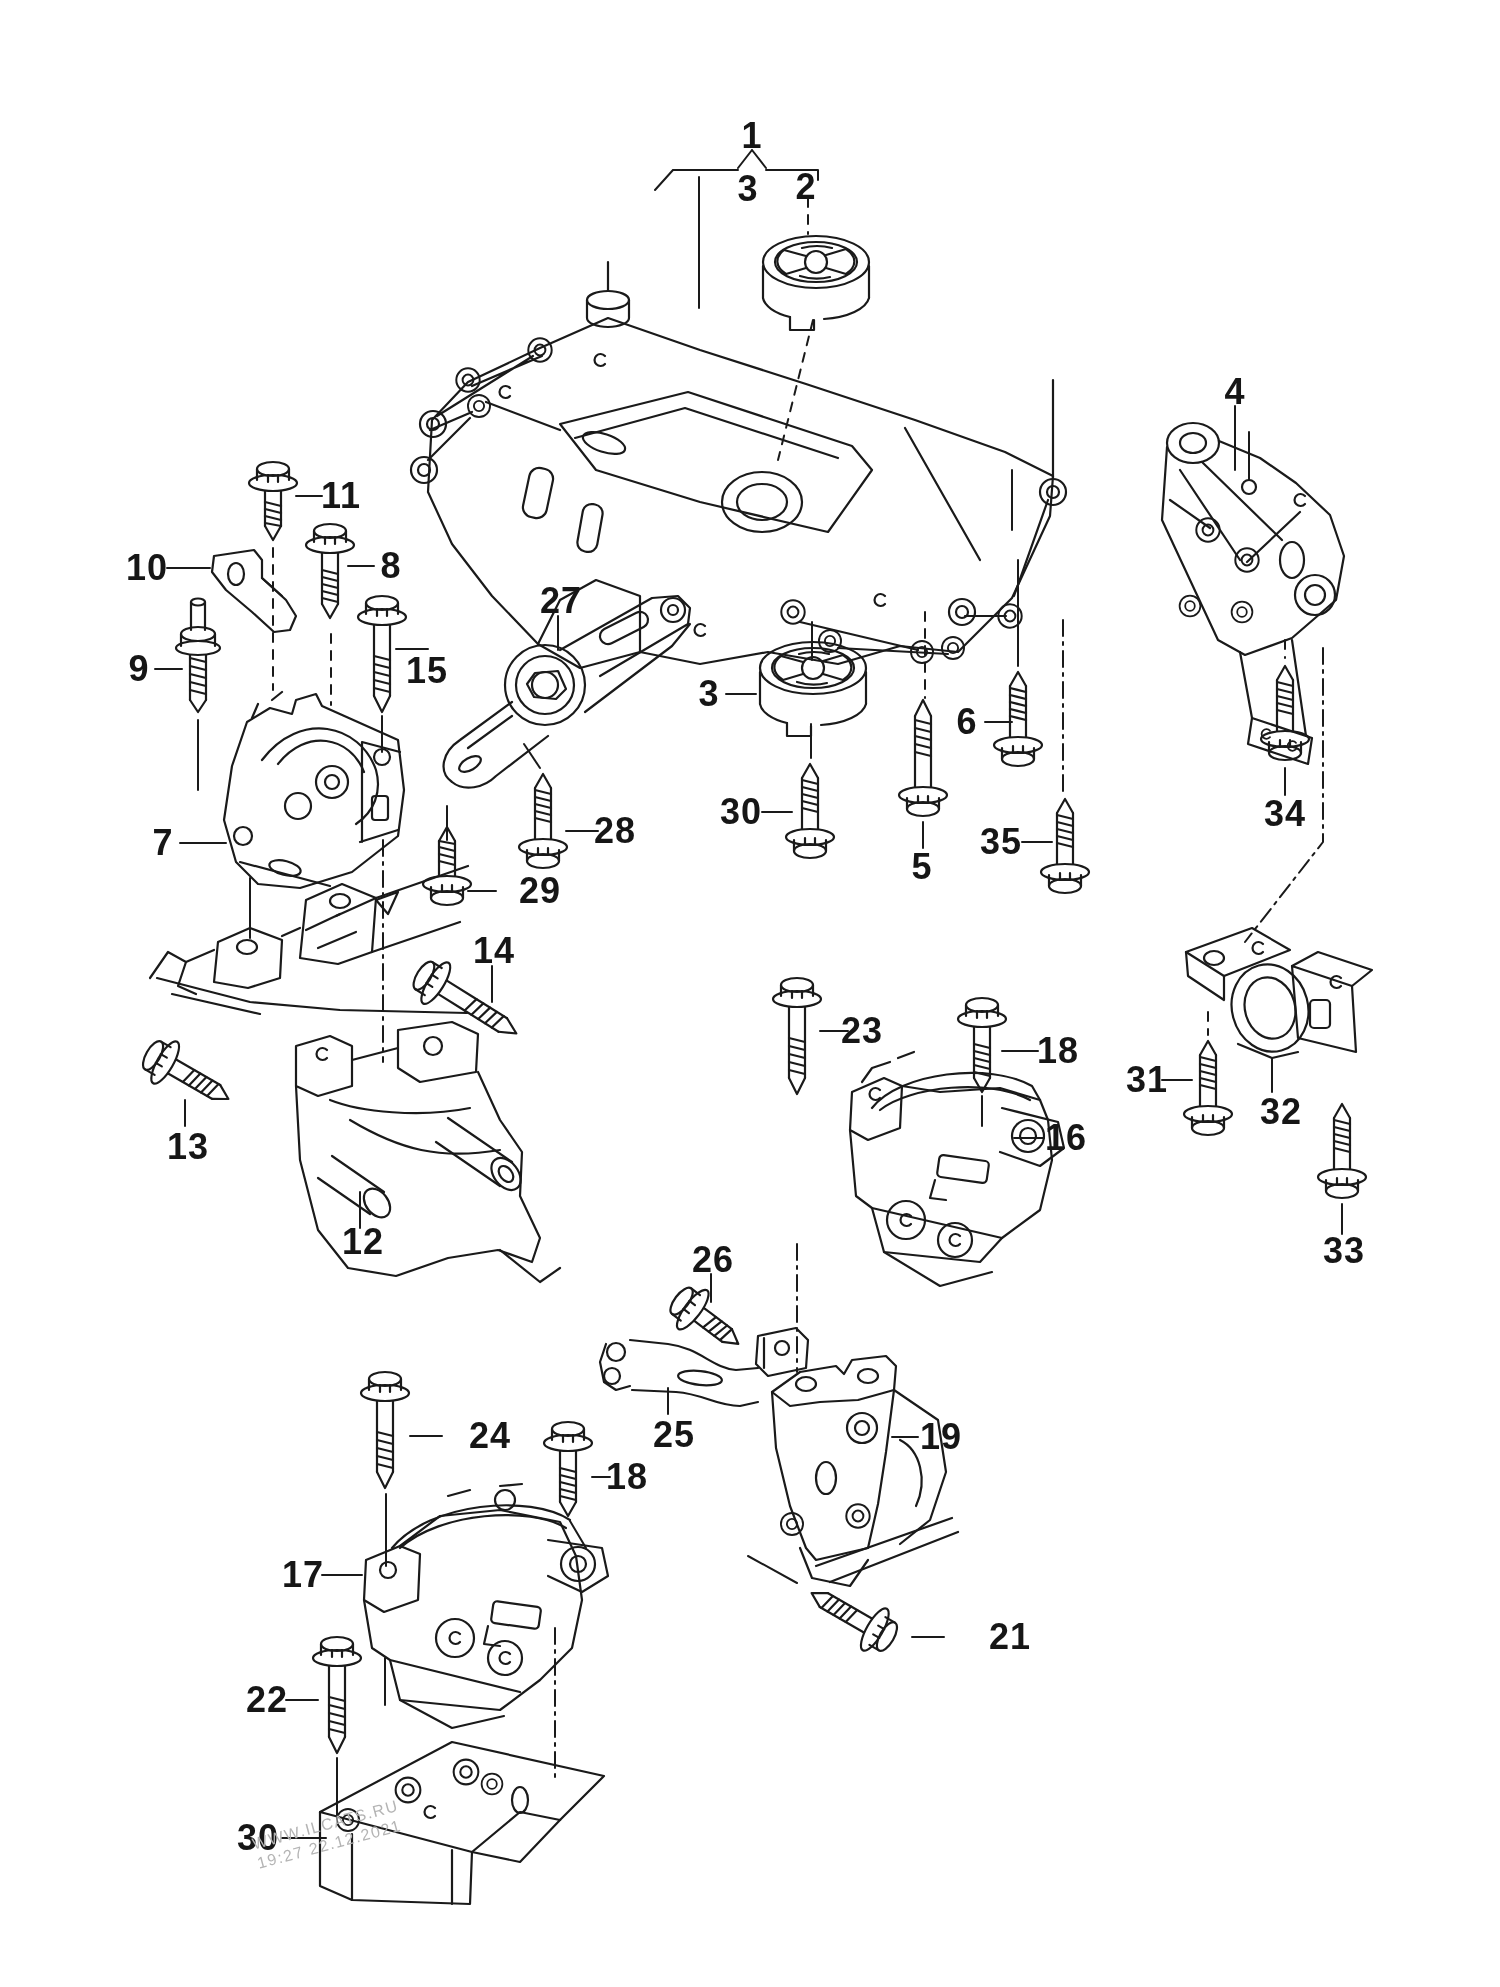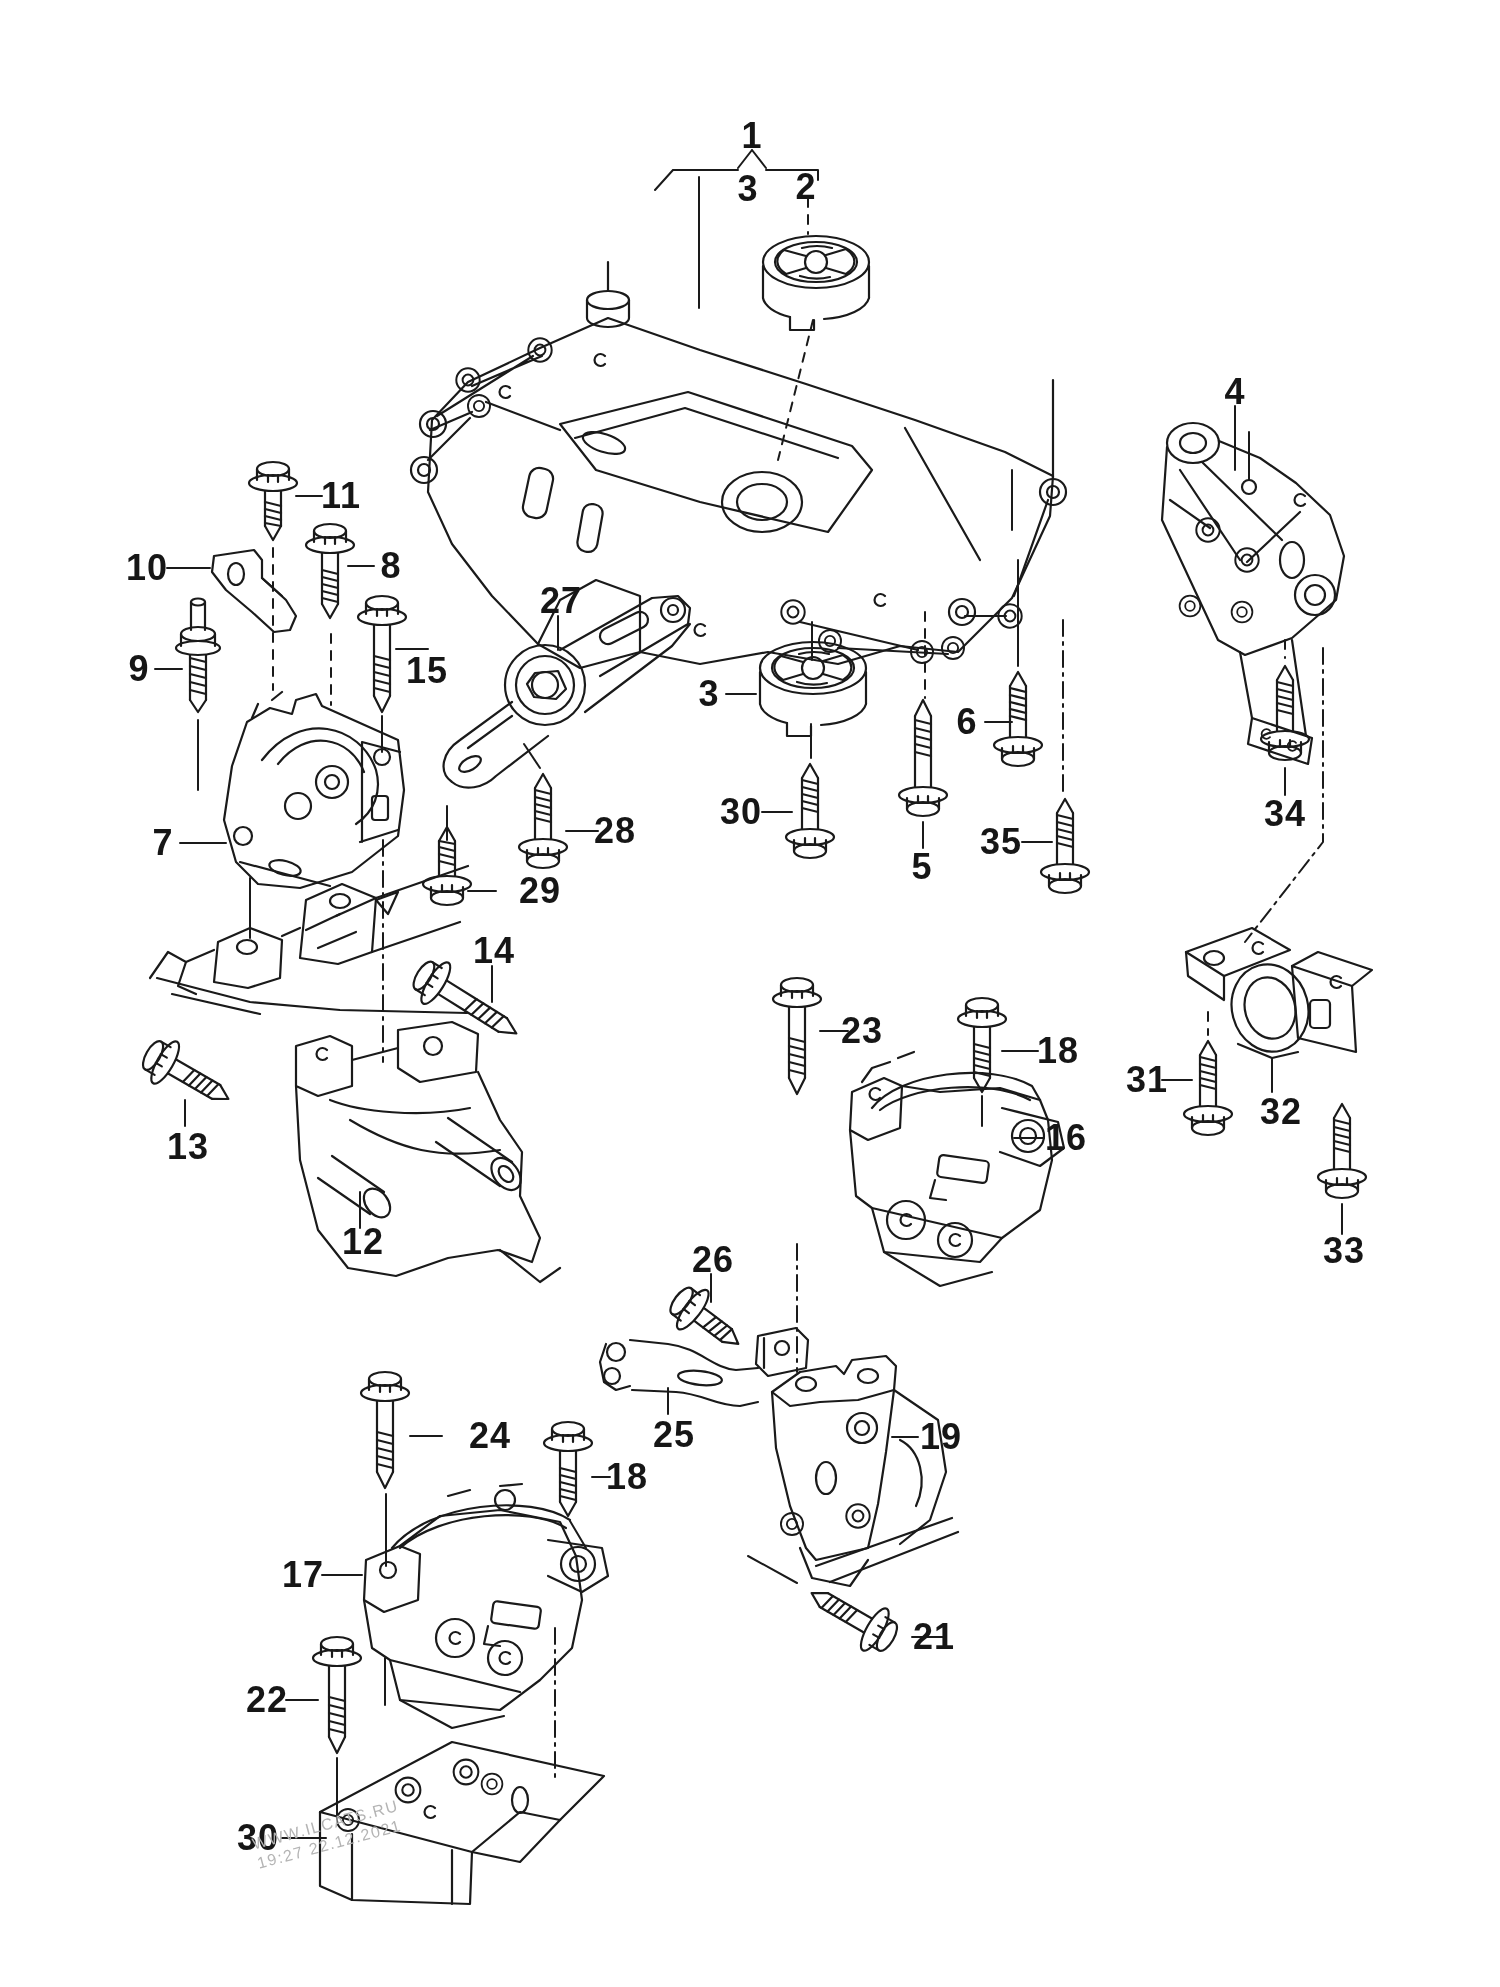--- a/index.html
+++ b/index.html
@@ -407,21 +407,21 @@
       <span class="callout" style="left: 1147px; top: 1080px;">31</span>
       <span class="callout" style="left: 1281px; top: 1112px;">32</span>
       <span class="callout" style="left: 363px; top: 1242px;">12</span>
       <span class="callout" style="left: 1344px; top: 1251px;">33</span>
       <span class="callout" style="left: 713px; top: 1260px;">26</span>
       <span class="callout" style="left: 462px; top: 1436px; margin-left: 28px;">24</span>
       <span class="callout" style="left: 674px; top: 1435px;">25</span>
       <span class="callout" style="left: 941px; top: 1437px;">19</span>
       <span class="callout" style="left: 627px; top: 1477px;">18</span>
       <span class="callout" style="left: 303px; top: 1575px;">17</span>
-      <span class="callout" style="left: 934px; top: 1637px;">21</span>
+      <span class="callout" style="left: 1010px; top: 1637px;">21</span>
       <span class="callout" style="left: 267px; top: 1700px;">22</span>
       <span class="callout" style="left: 258px; top: 1838px;">30</span>
     </div>
 
   <div class="watermark">
     <span>WWW.ILCATS.RU</span>
     <span>19:27 22.12.2021</span>
   </div>
 
 </div>

